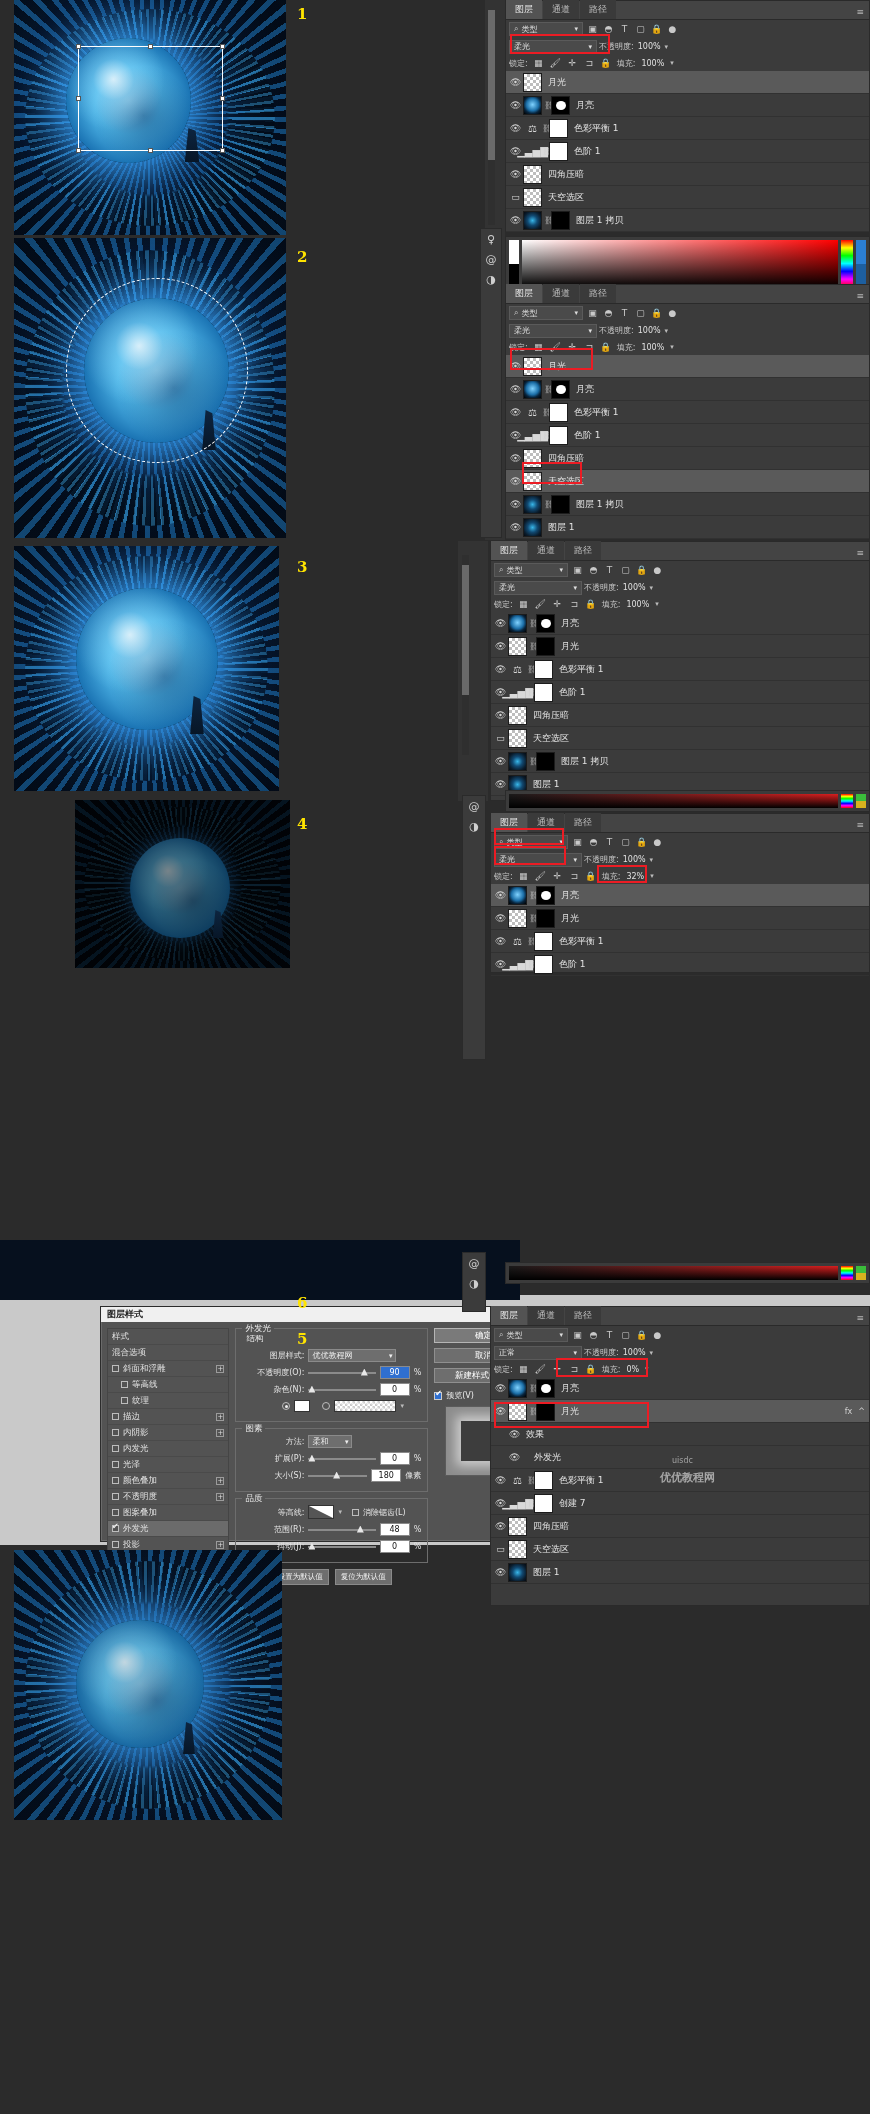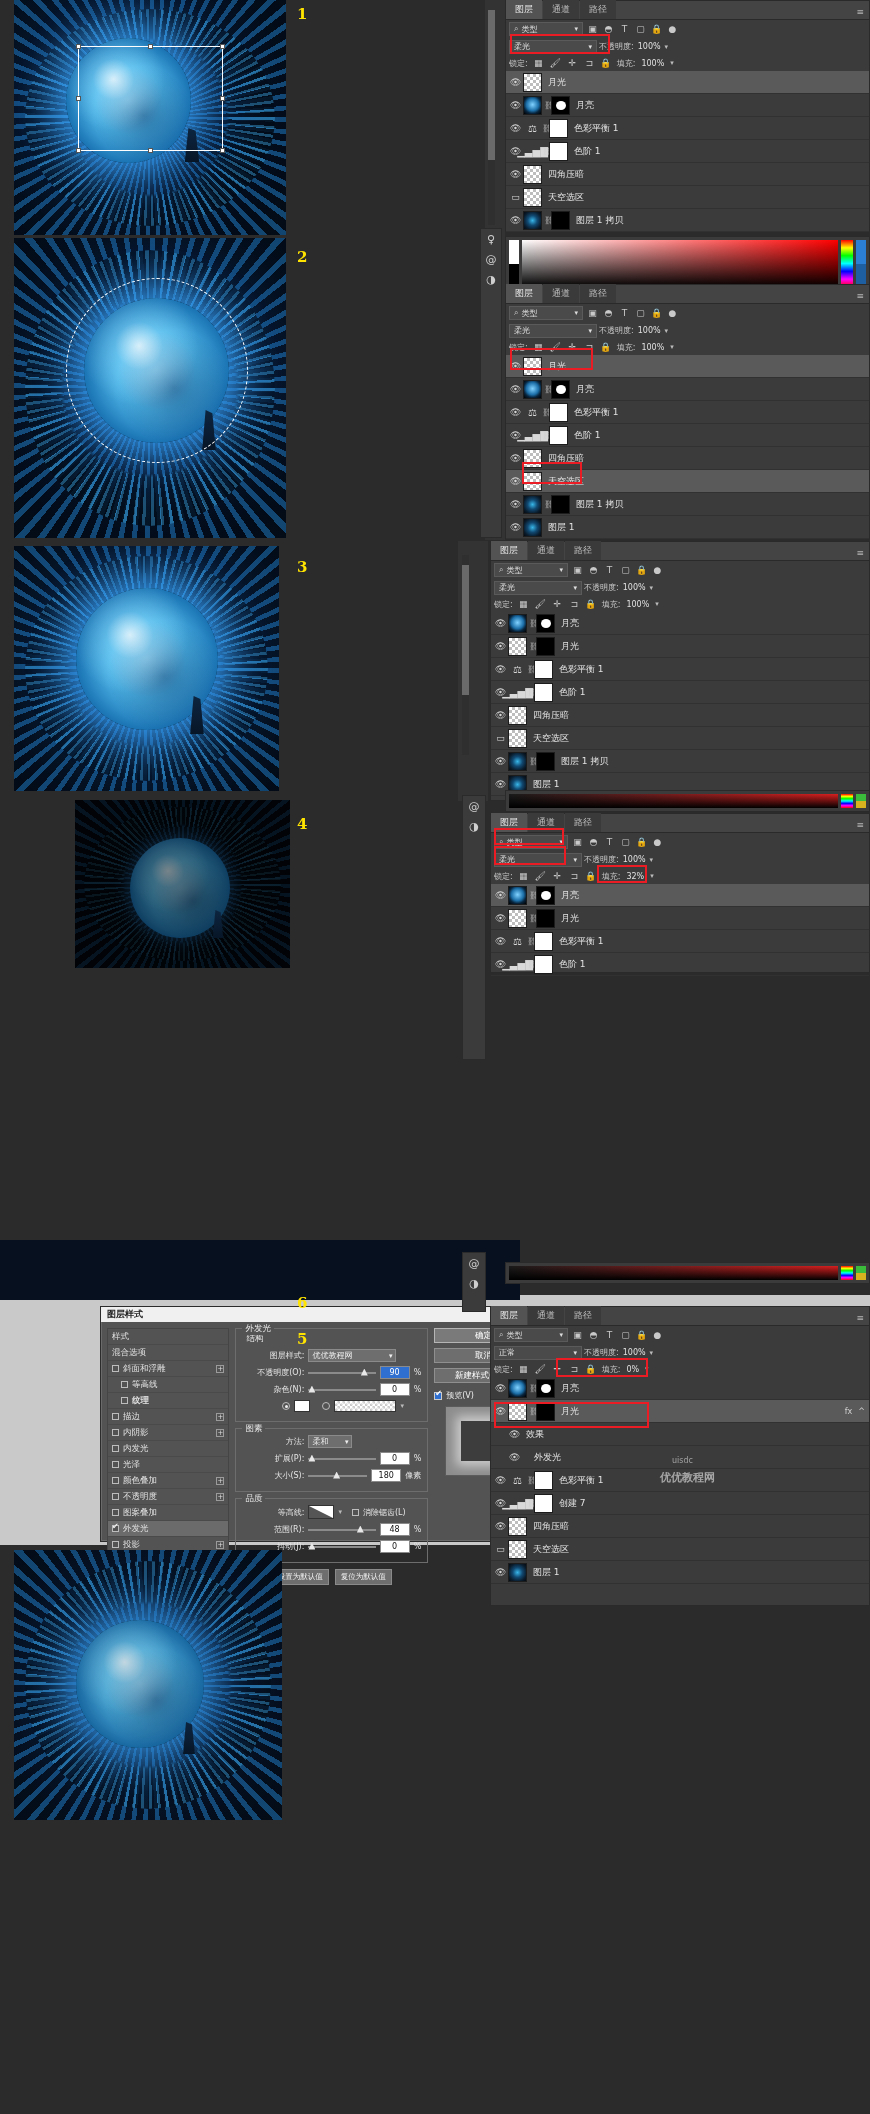--- a/index.html
+++ b/index.html
@@ -619,21 +619,21 @@
         </div>
       <div class="sty-item">
           <i class="cb"></i>
           <span>斜面和浮雕</span>
           <i class="plus">+</i>
         </div>
       <div class="sty-item" style="padding-left:13px;">
           <i class="cb"></i>
           <span>等高线</span>
         </div>
-      <div class="sty-item" style="padding-left:13px;font-weight:bold;">
+      <div class="sty-item" style="padding-left:13px;">
           <i class="cb"></i>
           <span>纹理</span>
         </div>
       <div class="sty-item">
           <i class="cb"></i>
           <span>描边</span>
           <i class="plus">+</i>
         </div>
       <div class="sty-item">
           <i class="cb"></i>

